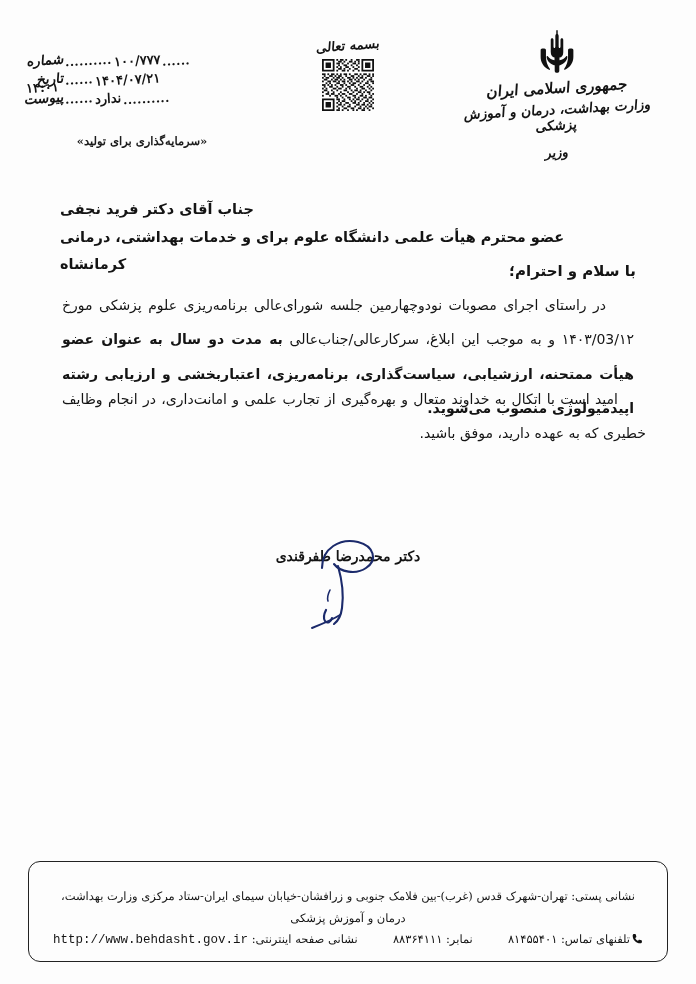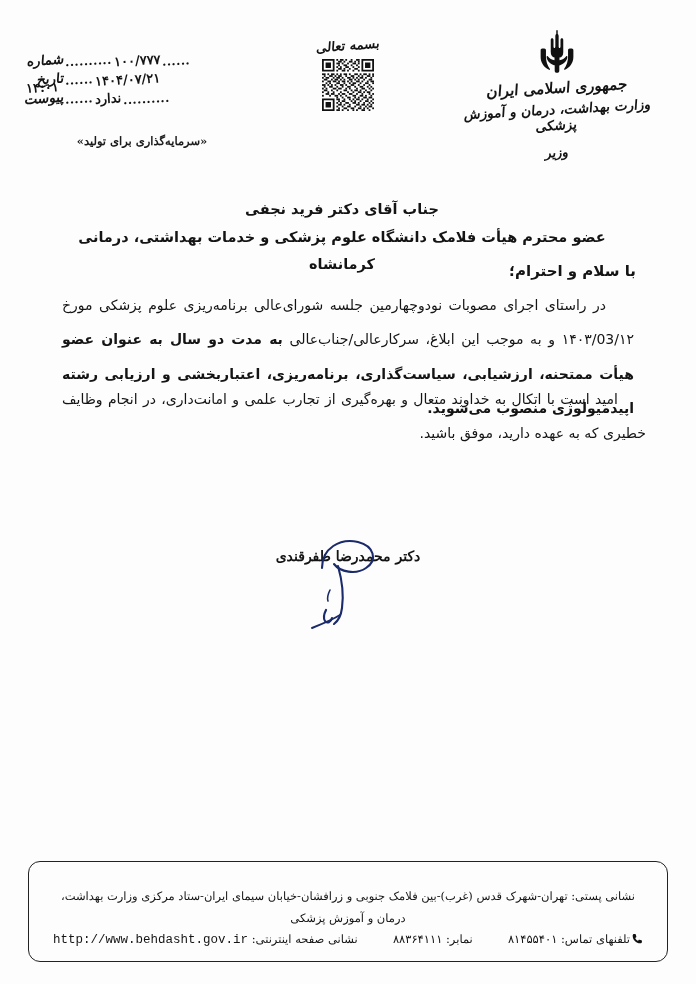--- a/index.html
+++ b/index.html
@@ -160,21 +160,21 @@
     font-weight: 600;
     padding-right: 26px;
   }
 
   
   .addressee {
     position: absolute;
     top: 196px;
     right: 72px;
     left: 60px;
-    text-align: center;
+    text-align: left;
   }
   .addressee-name {
     font-size: 14.5px;
     font-weight: 700;
     line-height: 1.9;
   }
   .addressee-role {
     font-size: 14.5px;
     font-weight: 700;
     line-height: 1.9;
@@ -563,21 +563,21 @@
       <div class="meta-time">۱۴:۰۱</div>
 
       <div class="slogan">
         <div class="slogan-line">«سرمایه‌گذاری برای تولید»</div>
       </div>
     </div>
   </div>
 
   <div class="addressee">
     <div class="addressee-name">جناب آقای دکتر فرید نجفی</div>
-    <div class="addressee-role">عضو محترم هیأت فلامک دانشگاه علوم پزشکی و خدمات بهداشتی، درمانی کرمانشاه</div>
+    <div class="addressee-role">عضو محترم هیأت علمی دانشگاه علوم برای و خدمات بهداشتی، درمانی کرمانشاه</div>
   </div>
 
   <div class="salutation">با سلام و احترام؛</div>
 
   <div class="body-text">
     <p><span>در راستای اجرای مصوبات نودوچهارمین جلسه شورای‌عالی برنامه‌ریزی علوم پزشکی مورخ ۱۴۰۳/03/۱۲ و به موجب این ابلاغ، سرکارعالی/جناب‌عالی </span><span class="bold">به مدت دو سال به عنوان عضو هیأت ممتحنه، ارزشیابی، سیاست‌گذاری، برنامه‌ریزی، اعتباربخشی و ارزیابی رشته اپیدمیولوژی منصوب می‌شوید.</span></p>
   </div>
 
   <div class="para-closing">امید است با اتکال به خداوند متعال و بهره‌گیری از تجارب علمی و امانت‌داری، در انجام وظایف خطیری که به عهده دارید، موفق باشید.</div>
 

